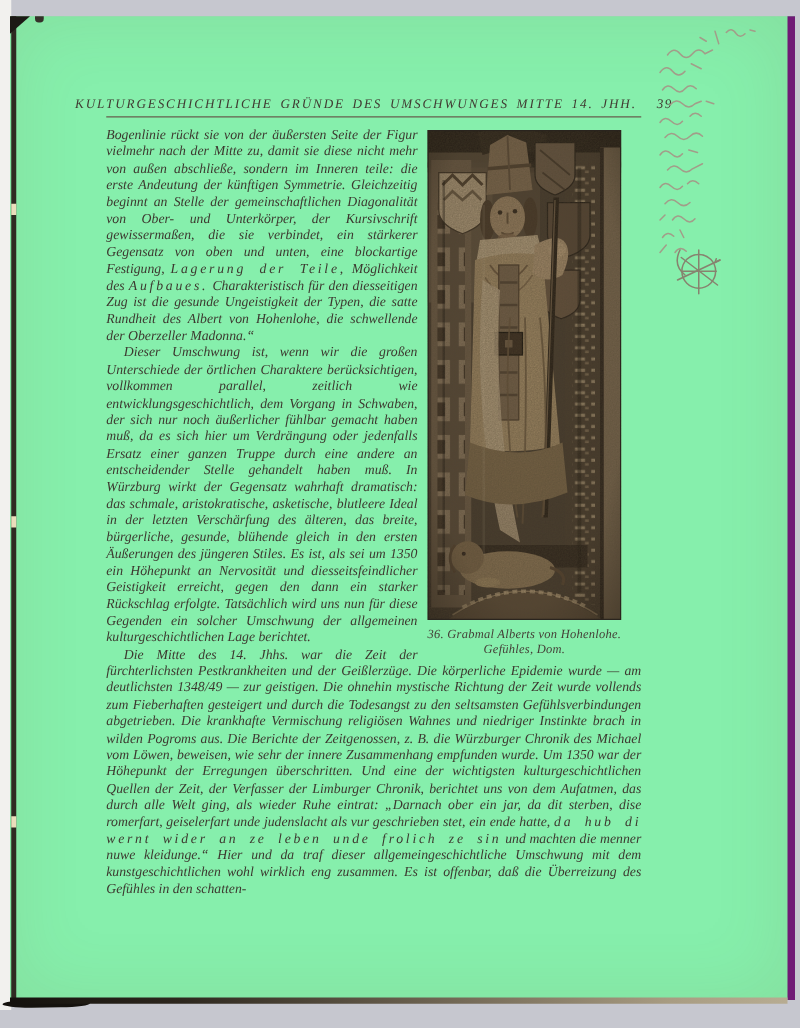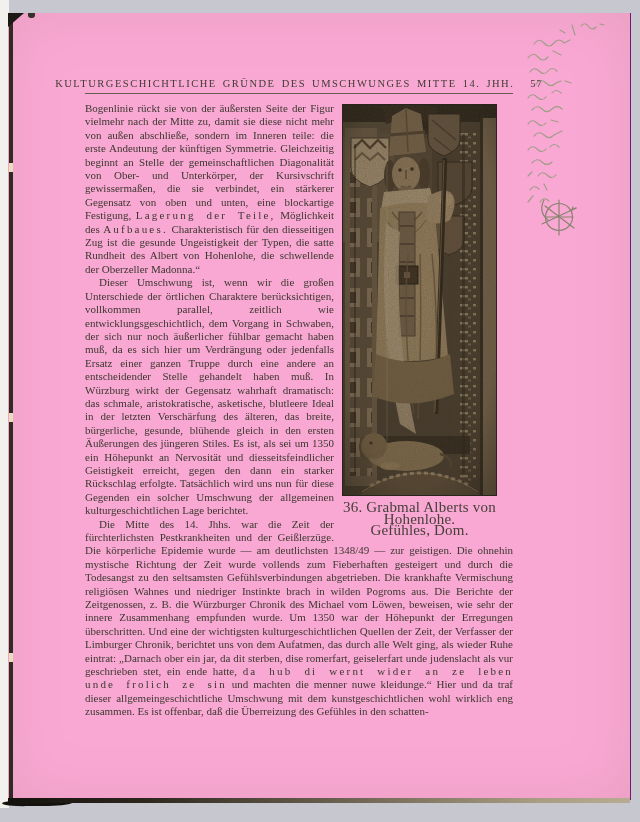--- a/index.html
+++ b/index.html
@@ -1,39 +1,39 @@
 <!DOCTYPE html>
 <html lang="de"><head>
 <meta charset="utf-8">
 <style>
   html,body{margin:0;padding:0;}
   body{width:640px;height:822px;overflow:hidden;background:#c6c7cf;font-family:"Liberation Serif","DejaVu Serif",serif;}
   .stage{position:relative;width:640px;height:822px;}
   .left-strip{position:absolute;left:0;top:0;width:9px;height:808px;background:#f2f1ee;}
-  .page{position:absolute;left:8px;top:13px;width:622px;height:787px;background:#f9a8d4;
-        box-shadow:inset 0 0 60px rgba(120,100,60,0.12); border-right:1px solid #701a75;}
+  .page{position:absolute;left:8px;top:13px;width:622px;height:787px;background:#86efac;
+        box-shadow:inset 0 0 60px rgba(120,100,60,0.12); border-right:6px solid #701a75;font-style:italic;}
   .binding{position:absolute;left:1px;top:0;width:4px;height:787px;background:#2f2a22;}
   .stitch{position:absolute;left:0;width:4px;height:9px;background:#e9ddbb;display:block;}
   .corner-mark{position:absolute;left:0;top:0;width:0;height:0;border-top:14px solid #1c1915;border-right:16px solid transparent;}
   .corner-tick{position:absolute;left:20px;top:0;width:7px;height:5px;background:#35302a;border-radius:0 0 3px 3px;}
   .bottom-edge{position:absolute;left:0;bottom:-3px;width:622px;height:5px;
         background:linear-gradient(to right,#14110d,#2d271e 22%,#6e6452 55%,#a89c82 85%,#b7ac92);}
   .bottom-blob{position:absolute;left:-6px;bottom:-6px;width:70px;height:6px;background:#15120e;border-radius:40%/60%;transform:rotate(-0.6deg);}
   .content{position:absolute;left:77px;top:65px;width:428px;color:#3c382f;}
   .running-head{display:flex;justify-content:center;align-items:baseline;gap:16px;
         font-size:10.5px;letter-spacing:1.5px;word-spacing:2px;color:#403b32;
         border-bottom:1px solid #675f4d;padding-bottom:4px;white-space:nowrap;}
   .running-head .pgnum{letter-spacing:1px;}
   .body-text{margin-top:8px;font-size:11px;line-height:13.4px;}
   .para{margin:0;text-align:justify;hyphens:auto;-webkit-hyphens:auto;}
   .para.indent{text-indent:14px;}
   .sperr{letter-spacing:2.2px;word-spacing:4px;}
   .plate{float:right;width:155px;margin:2px 16px 6px 8px;}
   .plate svg.photo{display:block;width:155px;height:392px;}
-  figcaption{margin-top:6px;text-align:center;font-size:15px;line-height:11.5px;color:#443f37;letter-spacing:0.2px;}
+  figcaption{margin-top:6px;text-align:center;font-size:10px;line-height:11.5px;color:#443f37;letter-spacing:0.2px;}
   .scribbles{position:absolute;left:518px;top:20px;}
   .compass{position:absolute;left:536px;top:194px;}
   figure{padding:0;}
 </style>
 </head>
 <body>
 
 <div class="stage">
   <div class="left-strip"></div>
 
@@ -42,21 +42,21 @@
       <span class="stitch" style="top:150px"></span>
       <span class="stitch" style="top:400px"></span>
       <span class="stitch" style="top:640px"></span>
     </div>
     <div class="corner-mark"></div>
     <div class="corner-tick"></div>
 
     <div class="content">
       <header class="running-head">
         <span>KULTURGESCHICHTLICHE GRÜNDE DES UMSCHWUNGES MITTE 14. JHH.</span>
-        <span class="pgnum">57</span>
+        <span class="pgnum">39</span>
       </header>
 
       <div class="body-text">
         <figure class="plate">
           <svg class="photo" viewBox="0 0 155 392" xmlns="http://www.w3.org/2000/svg">
             <defs>
               <radialGradient id="vig" cx="50%" cy="45%" r="75%">
                 <stop offset="0%" stop-color="rgba(0,0,0,0)"></stop>
                 <stop offset="70%" stop-color="rgba(15,10,6,0.08)"></stop>
                 <stop offset="100%" stop-color="rgba(20,14,9,0.5)"></stop>

